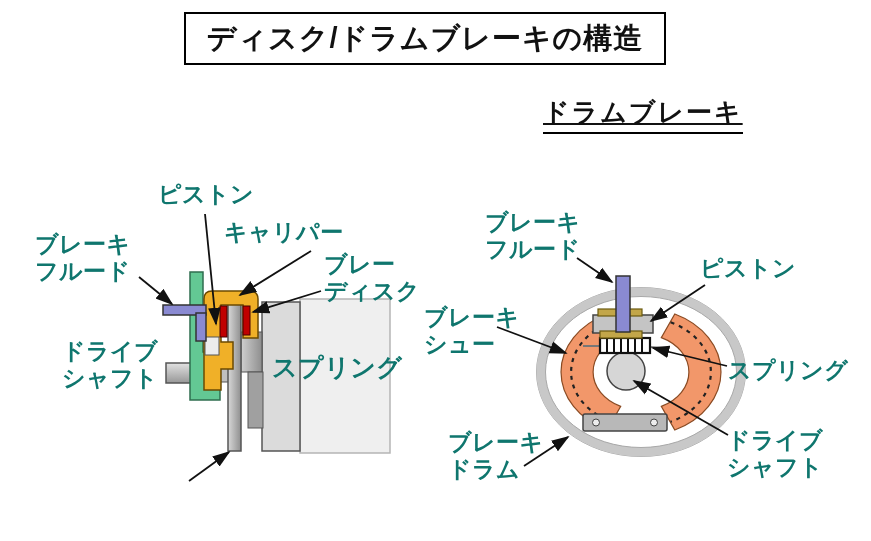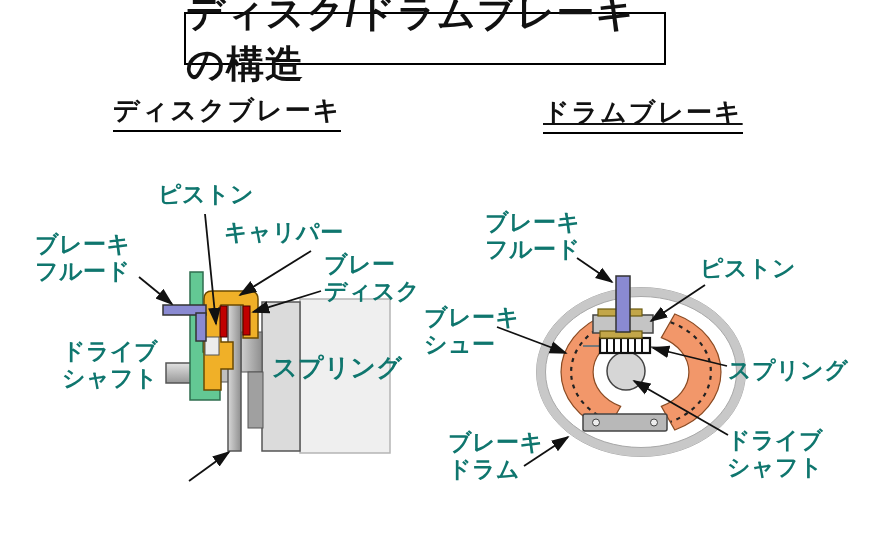--- a/index.html
+++ b/index.html
@@ -8,21 +8,21 @@
     font-family:"Liberation Sans","DejaVu Sans",sans-serif;color:#111;
   }
   #diagram-svg{position:absolute;left:0;top:0;}
   .lbl{
     position:absolute;font-weight:bold;font-size:23px;line-height:27px;
     white-space:pre-line;color:#0f766e;letter-spacing:0.5px;
   }
   .title-box{
     position:absolute;left:184px;top:12px;width:482px;height:53px;
     border:2.5px solid #000;display:flex;align-items:center;justify-content:center;
-    font-size:38px;font-weight:bold;letter-spacing:1px;background:#fff;box-sizing:border-box;
+    font-size:29px;font-weight:bold;letter-spacing:1px;background:#fff;box-sizing:border-box;
   }
   .section-heading{
     position:absolute;display:inline-block;font-size:26px;font-weight:bold;
     border-bottom:2.5px solid #000;padding-bottom:2px;letter-spacing:2px;
   }
   #heading-disc{left:113px;top:93px;}
   #heading-drum{left:543px;top:95px;text-decoration:underline;}
   #lbl-d-piston{left:158px;top:181px;}
   #lbl-d-caliper{left:224px;top:219px;}
   #lbl-d-fluid{left:35px;top:231px;}
@@ -119,21 +119,20 @@
       <line x1="705" y1="285" x2="651" y2="321" marker-end="url(#ah)"></line>
       <line x1="497" y1="327" x2="566" y2="353" marker-end="url(#ah)"></line>
       <line x1="727" y1="366" x2="653" y2="348" marker-end="url(#ah)"></line>
       <line x1="524" y1="466" x2="568" y2="437" marker-end="url(#ah)"></line>
       <line x1="728" y1="435" x2="634" y2="381" marker-end="url(#ah)"></line>
     </g>
   </svg>
 
   <div class="title-box">ディスク/ドラムブレーキの構造</div>
 
-  <div class="section-heading" id="heading-disc">ディスクブレーキ</div>
   <div class="section-heading" id="heading-drum">ドラムブレーキ</div>
 
   <div class="lbl" id="lbl-d-piston">ピストン</div>
   <div class="lbl" id="lbl-d-caliper">キャリパー</div>
   <div class="lbl" id="lbl-d-fluid">ブレーキ
 フルード</div>
   <div class="lbl" id="lbl-d-pad">ブレー
 ディスク</div>
   <div class="lbl" id="lbl-d-shaft">ドライブ
 シャフト</div>

